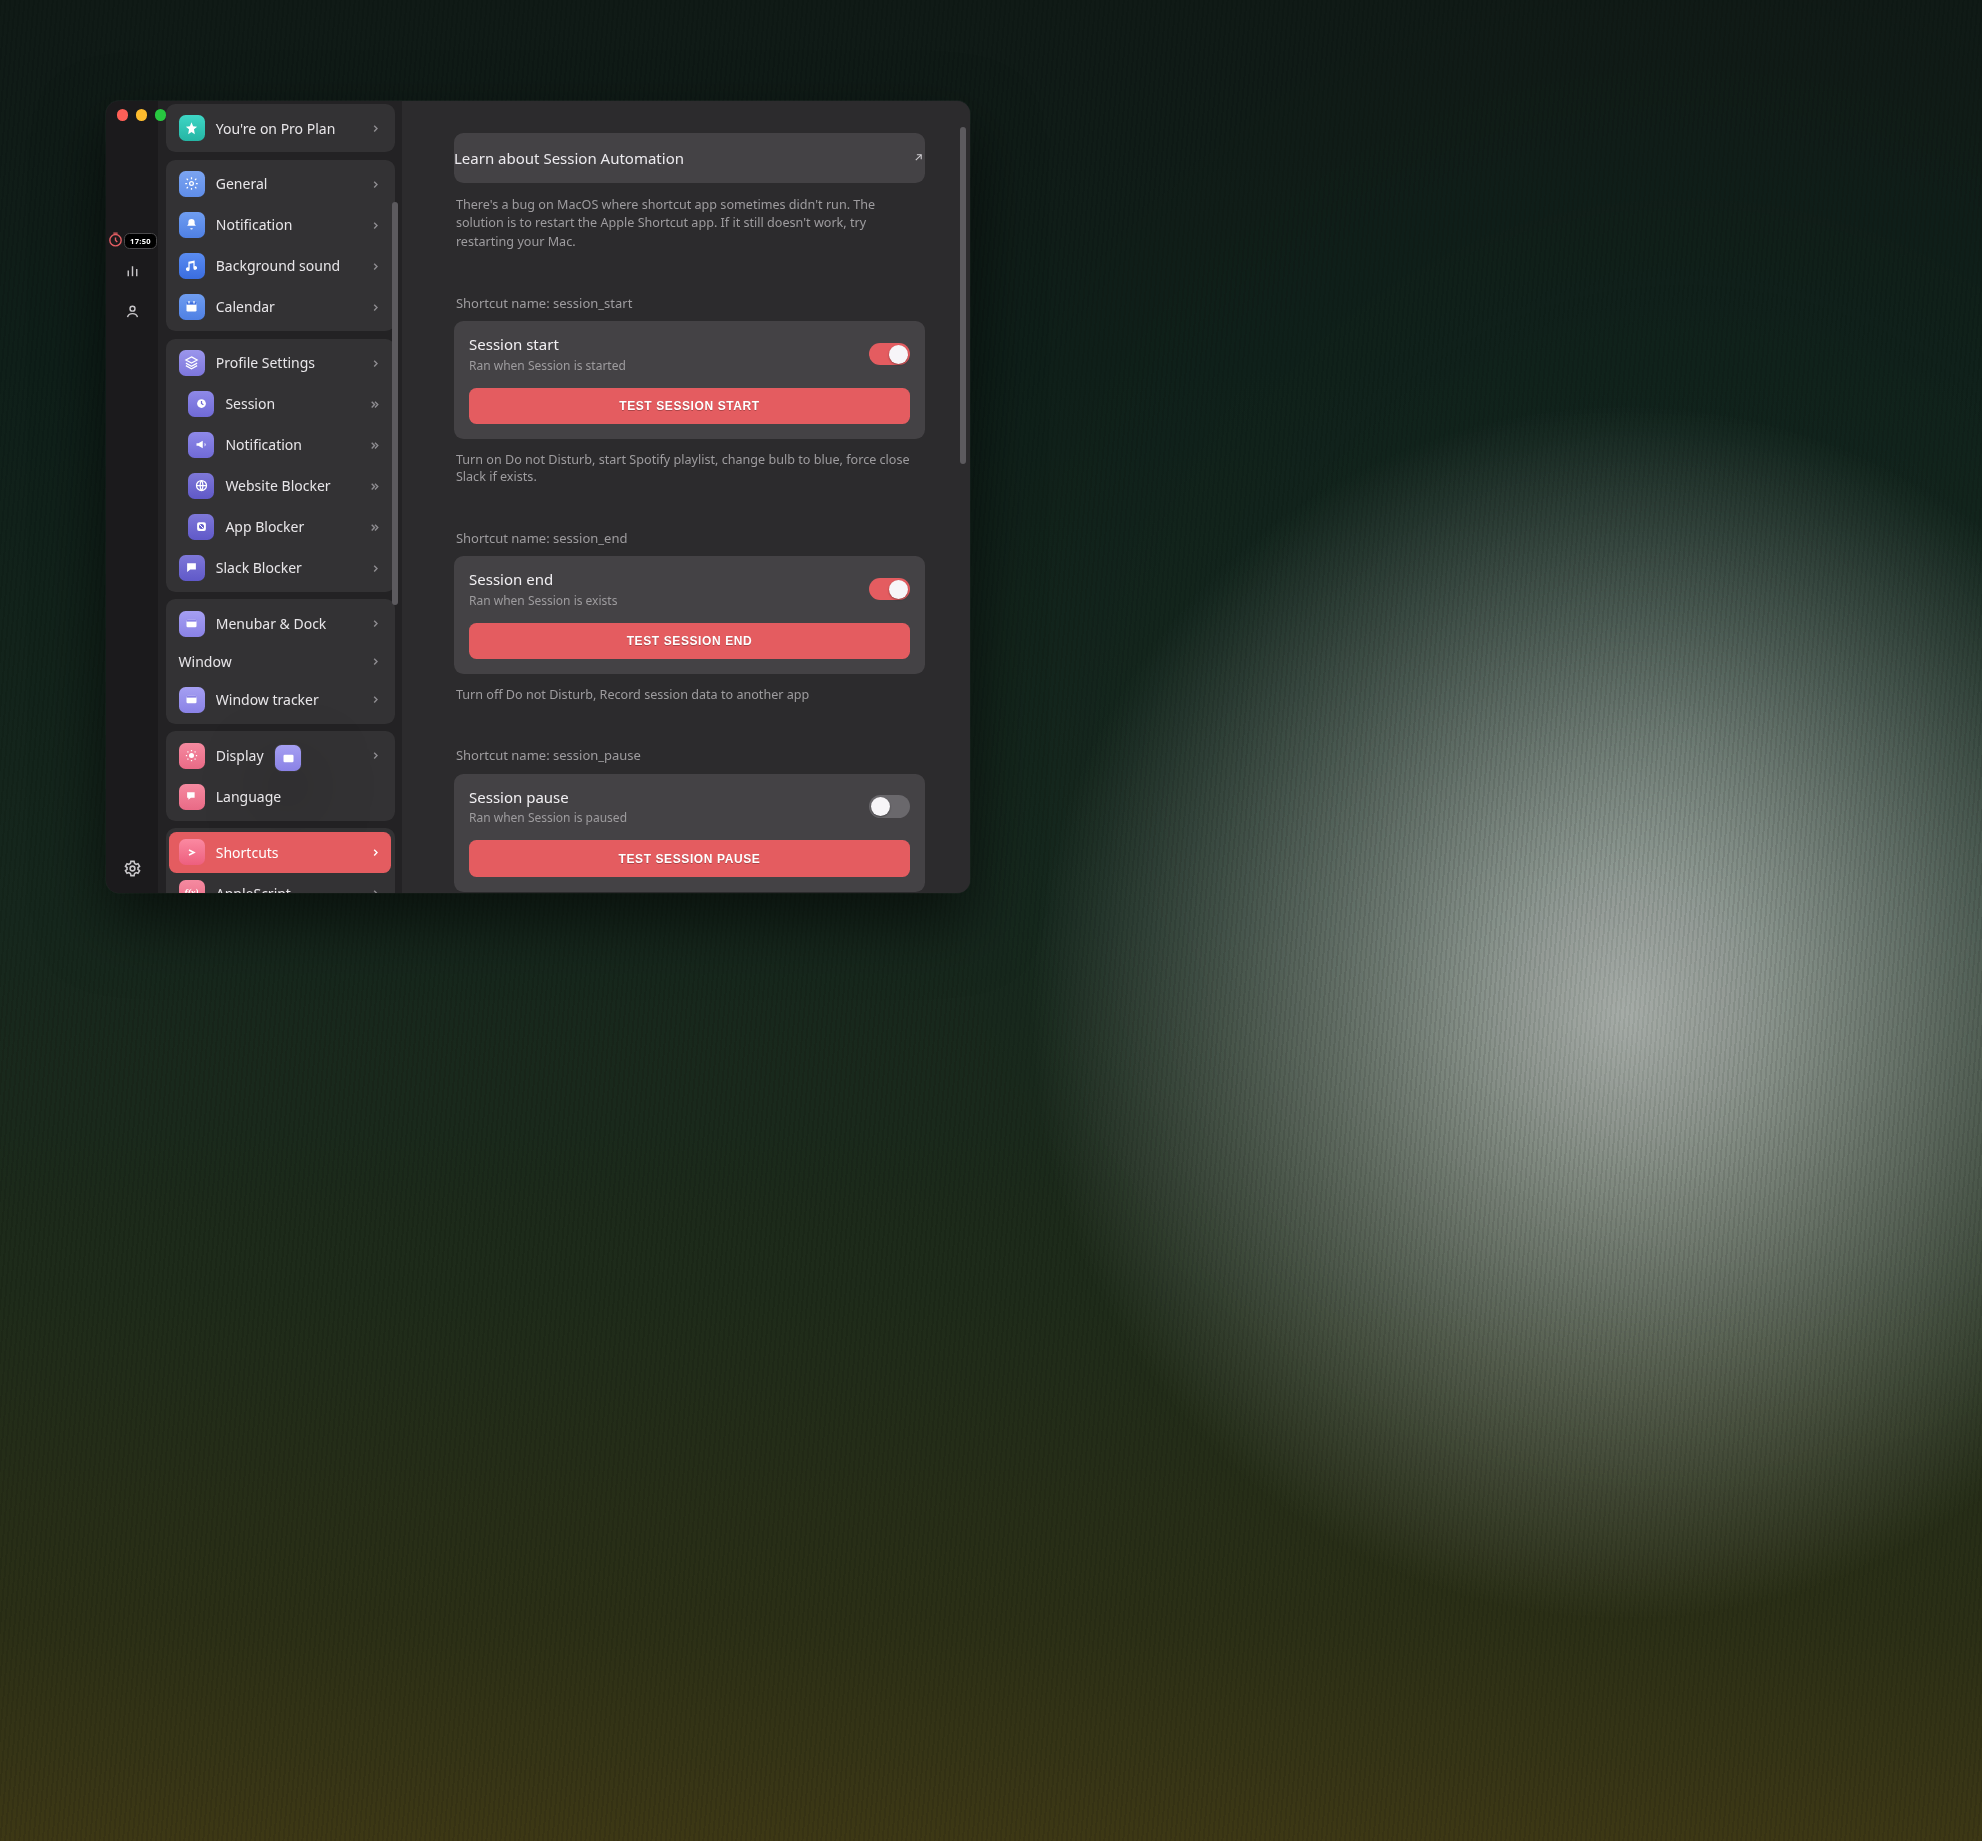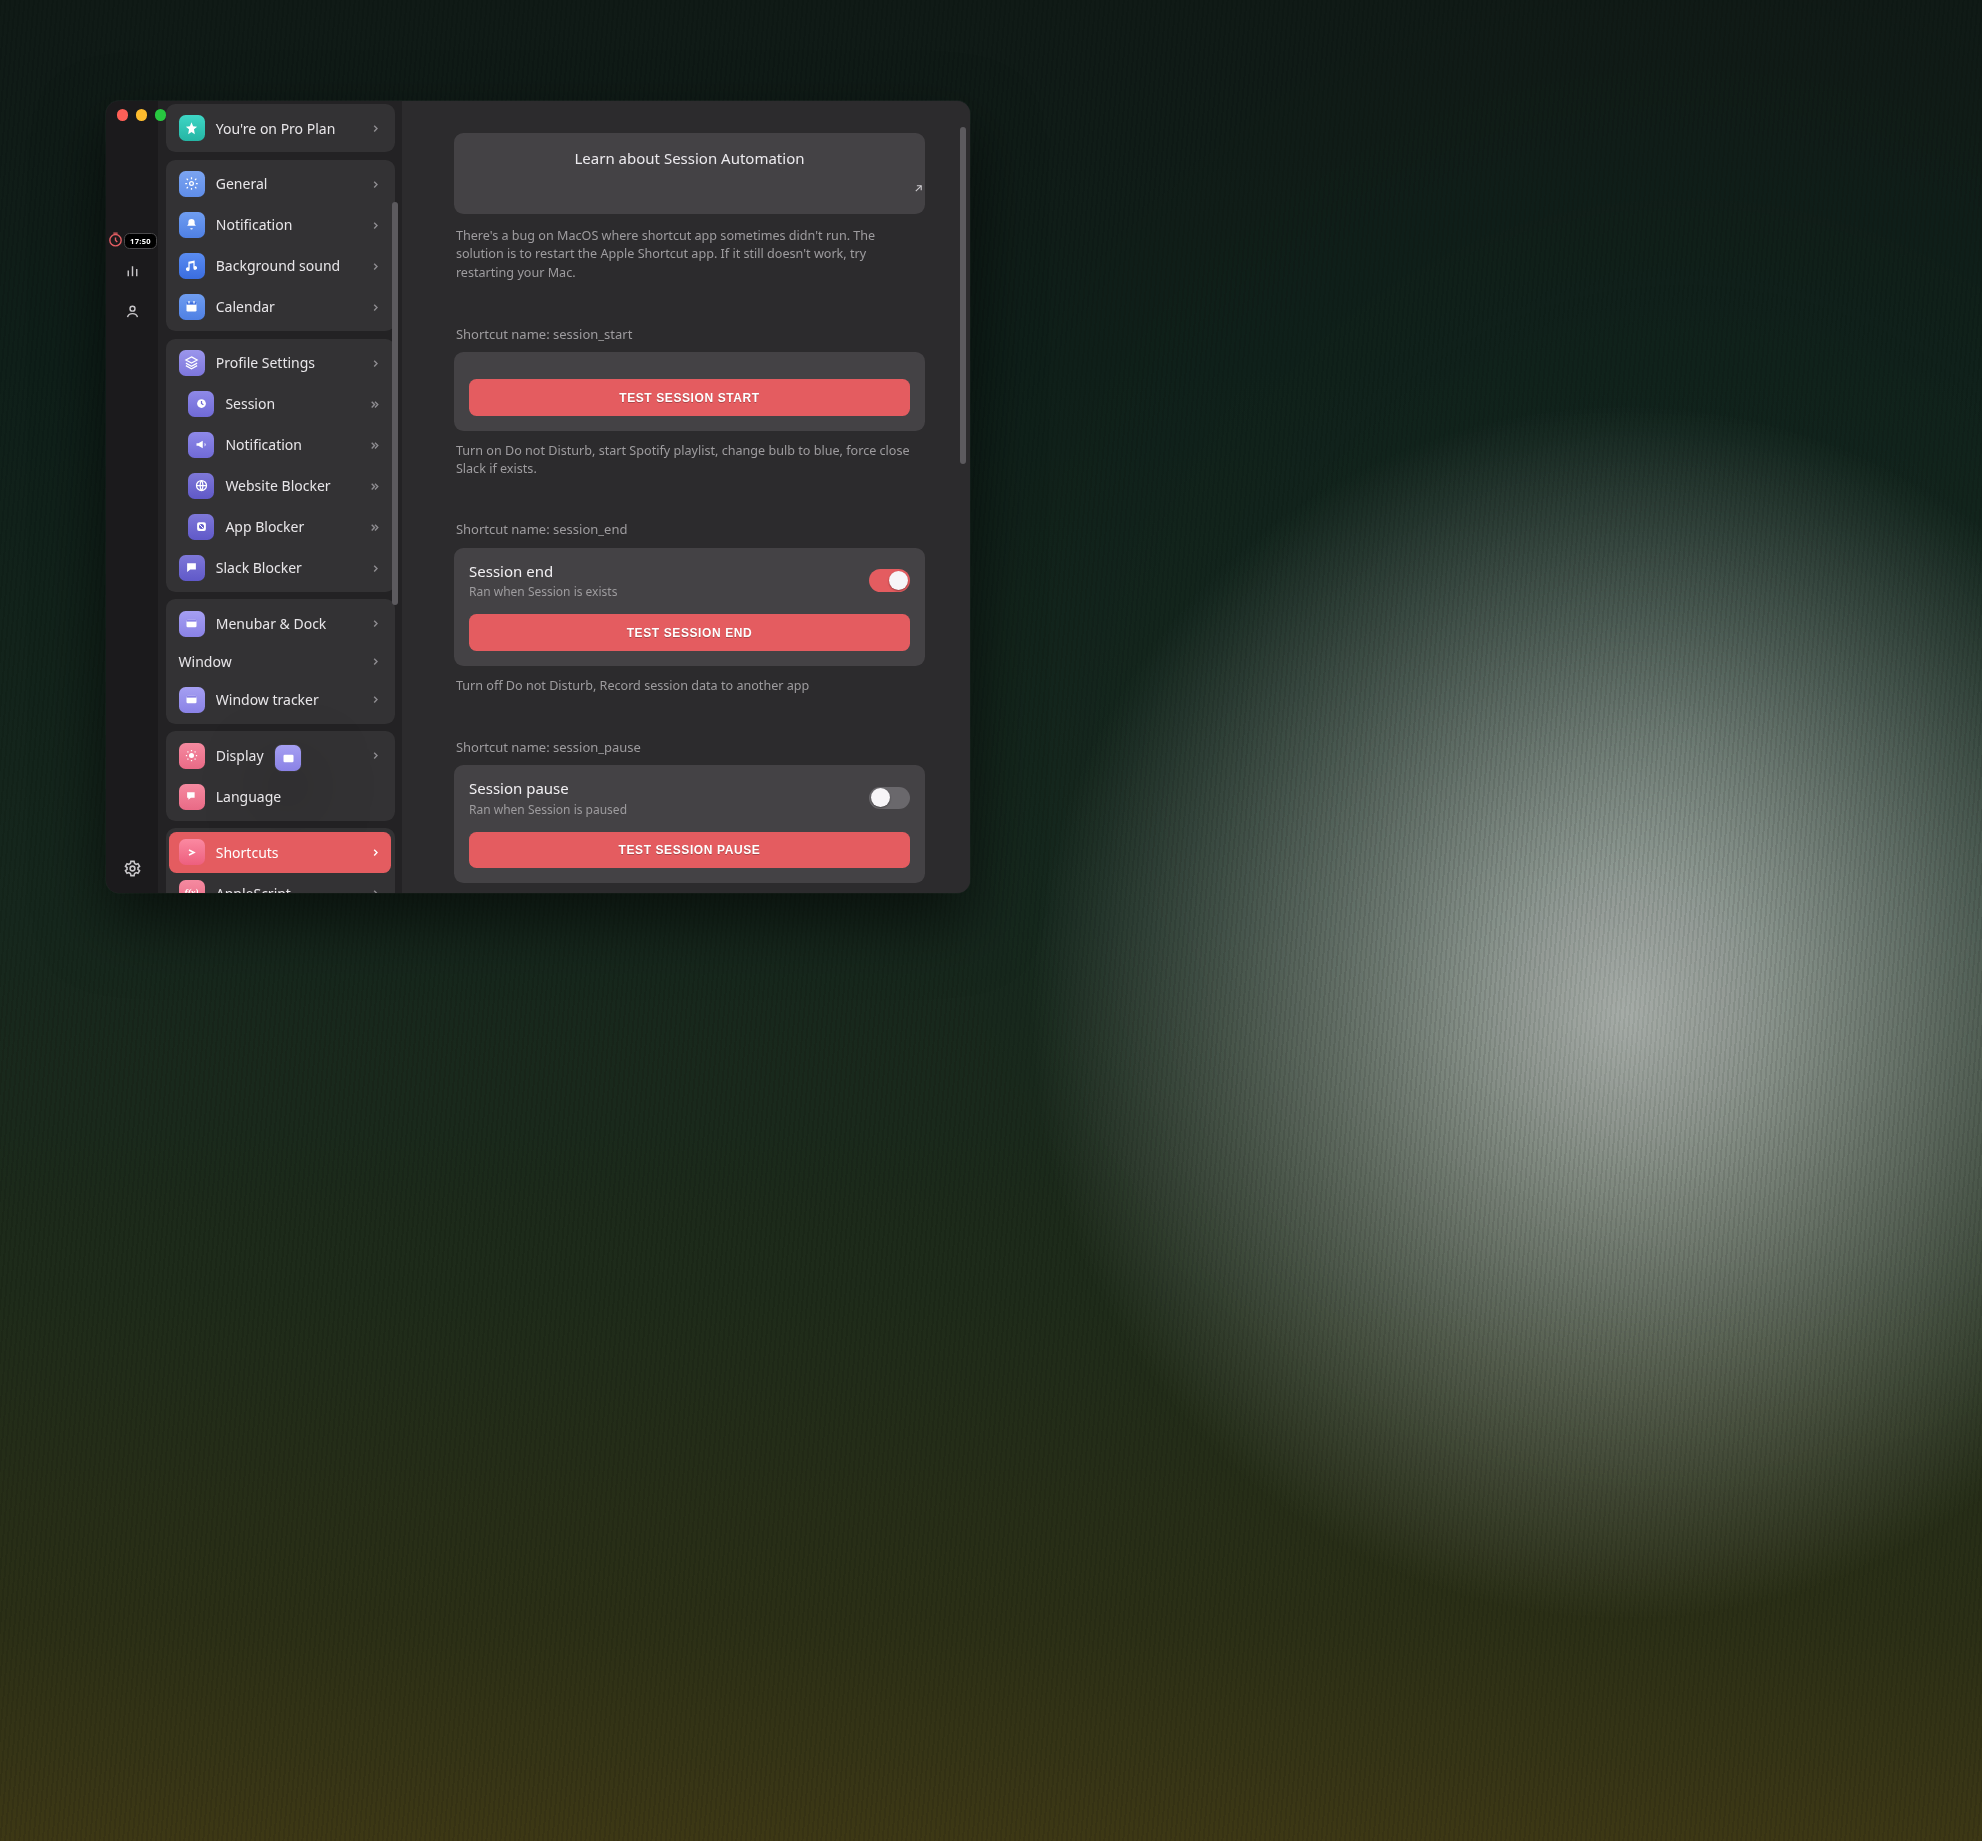--- a/index.html
+++ b/index.html
@@ -133,21 +133,21 @@
     flex:1;background:var(--bg);
     position:relative;
     overflow:hidden;
     display:flex;
   }
   .content-scroll{
     flex:1;overflow:auto;padding:32px 45px 37px 52px;
   }
   .card-link{
     background:var(--panel-card);border-radius:9.4px;padding:15px 0;
-    display:flex;align-items:center;gap:11.2px;cursor:pointer;flex-direction:column;
+    display:flex;align-items:center;gap:11.2px;cursor:pointer;
   }
   .card-link .title{font-size:15px;color:#eceaee}
   .card-link .arrow{margin-left:auto;color:#cfcdd1}
   .note{color:var(--text-dim);font-size:12.6px;line-height:1.45;margin:13px 1.9px 0}
   .shortcut-name{color:var(--text-dim);font-size:13px;margin:43px 1.9px 9.4px}
   .shortcut-card{
     background:var(--panel-card);border-radius:9.4px;padding:13px 15px 15px;
   }
   .shortcut-head{display:flex;align-items:center}
   .shortcut-head .titles{display:flex;flex-direction:column}
@@ -471,20 +471,27 @@
               <path d="M7 17L17 7"></path>
               <path d="M9 7h8v8"></path>
             </svg>
         </span>
       </div>
 
       <div class="note">There's a bug on MacOS where shortcut app sometimes didn't run. The solution is to restart the Apple Shortcut app. If it still doesn't work, try restarting your Mac.</div>
 
       <div class="shortcut-name">Shortcut name: session_start</div>
       <div class="shortcut-card">
+        <div class="shortcut-head">
+          <div class="titles">
+            <span class="t">Session start</span>
+            <span class="s">Ran when Session is started</span>
+          </div>
+          <div class="toggle on"></div>
+        </div>
         <button class="test-btn">TEST SESSION START</button>
       </div>
       <div class="desc">Turn on Do not Disturb, start Spotify playlist, change bulb to blue, force close Slack if exists.</div>
 
       <div class="shortcut-name">Shortcut name: session_end</div>
       <div class="shortcut-card">
         <div class="shortcut-head">
           <div class="titles">
             <span class="t">Session end</span>
             <span class="s">Ran when Session is exists</span>

